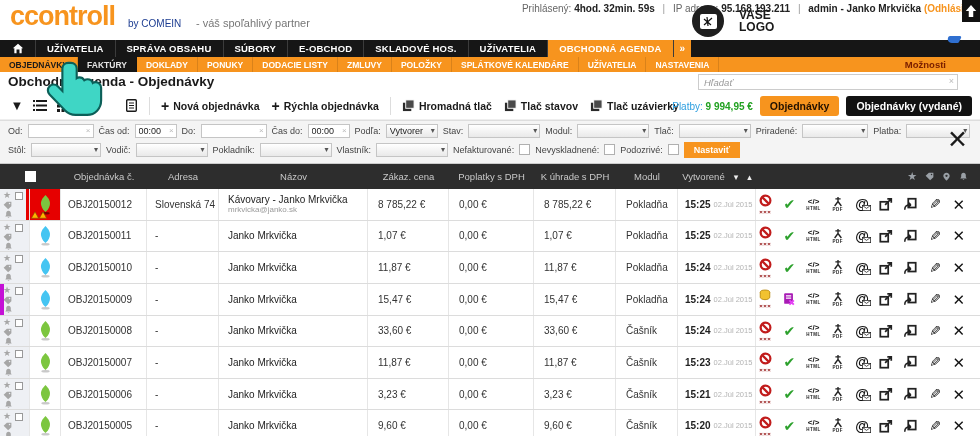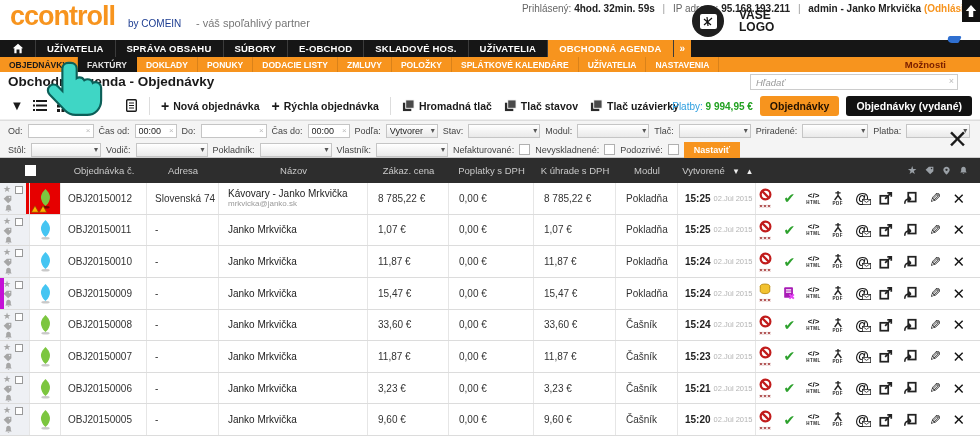--- a/index.html
+++ b/index.html
@@ -36,42 +36,42 @@
     border-right:1px solid rgba(0,0,0,.12);white-space:nowrap}
   .sn-it.active{color:#1a1a1a}
   .sn-it.hovered{background:#161616;color:#e4e4e4}
   .sn-right{margin-left:auto;display:flex;align-items:center;padding-right:34px;color:#7b2000;font-size:9.5px;font-weight:bold}
   .uparrow{position:absolute;right:0;top:0;width:18px;height:22px;background:#111;z-index:6;
     display:flex;align-items:center;justify-content:center}
 
   
   .titlerow{position:relative;height:20px}
   .pgtitle{position:absolute;left:8px;top:2px;font-size:13.5px;font-weight:bold;color:#1a1a1a}
-  .search{position:absolute;right:22px;top:2px;width:208px;height:16px;border:1px solid #ccc;
+  .search{position:absolute;right:22px;top:2px;width:260px;height:16px;border:1px solid #ccc;
     font-size:9.5px;font-style:italic;color:#666;padding:0 14px 0 5px;outline:none}
   .search::placeholder{color:#999;font-style:italic}
   .search-x{position:absolute;right:26px;top:4px;font-size:9px;color:#bbb}
 
   
   .toolbar{position:relative;height:28px;display:flex;align-items:center;padding-left:7px;border-bottom:1px solid #eee}
   .tbi{display:flex;align-items:center;justify-content:center;width:20px;height:20px;margin-right:3px;color:#1a1a1a}
   .tbi.funnel{font-size:13px}
   .tsep{width:1px;height:18px;background:#ddd;margin:0 5px}
   .tbtn{display:flex;align-items:center;gap:4px;margin:0 6px;font-size:10.5px;font-weight:bold;color:#1a1a1a;white-space:nowrap}
   .plus{font-size:14px;font-weight:bold}
   .tb-right{position:absolute;right:8px;top:0;height:28px;display:flex;align-items:center;gap:7px}
   .platby{font-size:10px;white-space:nowrap}
   .platby .pl{color:#2e9fe0}
   .platby .pv{color:#21a121;font-weight:bold}
   .tab{height:20px;display:flex;align-items:center;padding:0 10px;border-radius:3px;font-size:10.5px;font-weight:bold}
   .tab.orange{background:#f7941e;color:#221100}
   .tab.black{background:#121212;color:#fff}
 
   
-  .filters{position:relative;height:38px;background:#f4f4f4;border-top:1px solid #ddd;border-bottom:1px solid #ccc}
+  .filters{position:relative;height:44px;background:#f4f4f4;border-top:1px solid #ddd;border-bottom:1px solid #ccc}
   .frow{height:19px;display:flex;align-items:center;padding-left:8px;gap:5px;font-size:9px;color:#444;white-space:nowrap}
   .fin{position:relative;height:14px;border:1px solid #c5c5c5;background:#fff;display:flex;align-items:center}
   .fin input{border:none;outline:none;width:100%;height:100%;font-size:9px;padding:0 12px 0 3px;background:transparent;color:#222}
   .fx{position:absolute;right:2px;top:1px;font-size:8px;color:#bbb}
   .sel{position:relative;height:14px;border:1px solid #c5c5c5;background:linear-gradient(#fff,#e9e9e9);
     display:flex;align-items:center;padding:0 14px 0 3px;font-size:9px;color:#222;overflow:hidden}
   .sel::after{content:"▾";position:absolute;right:2px;top:1px;font-size:8px;color:#555}
   .sel .v{overflow:hidden;white-space:nowrap}
   .cbx{width:11px;height:11px;border:1px solid #b0b0b0;background:#fff;display:inline-block}
   .setbtn{background:#f7941e;color:#fff;font-size:9px;font-weight:bold;padding:3px 10px;border-radius:0}

